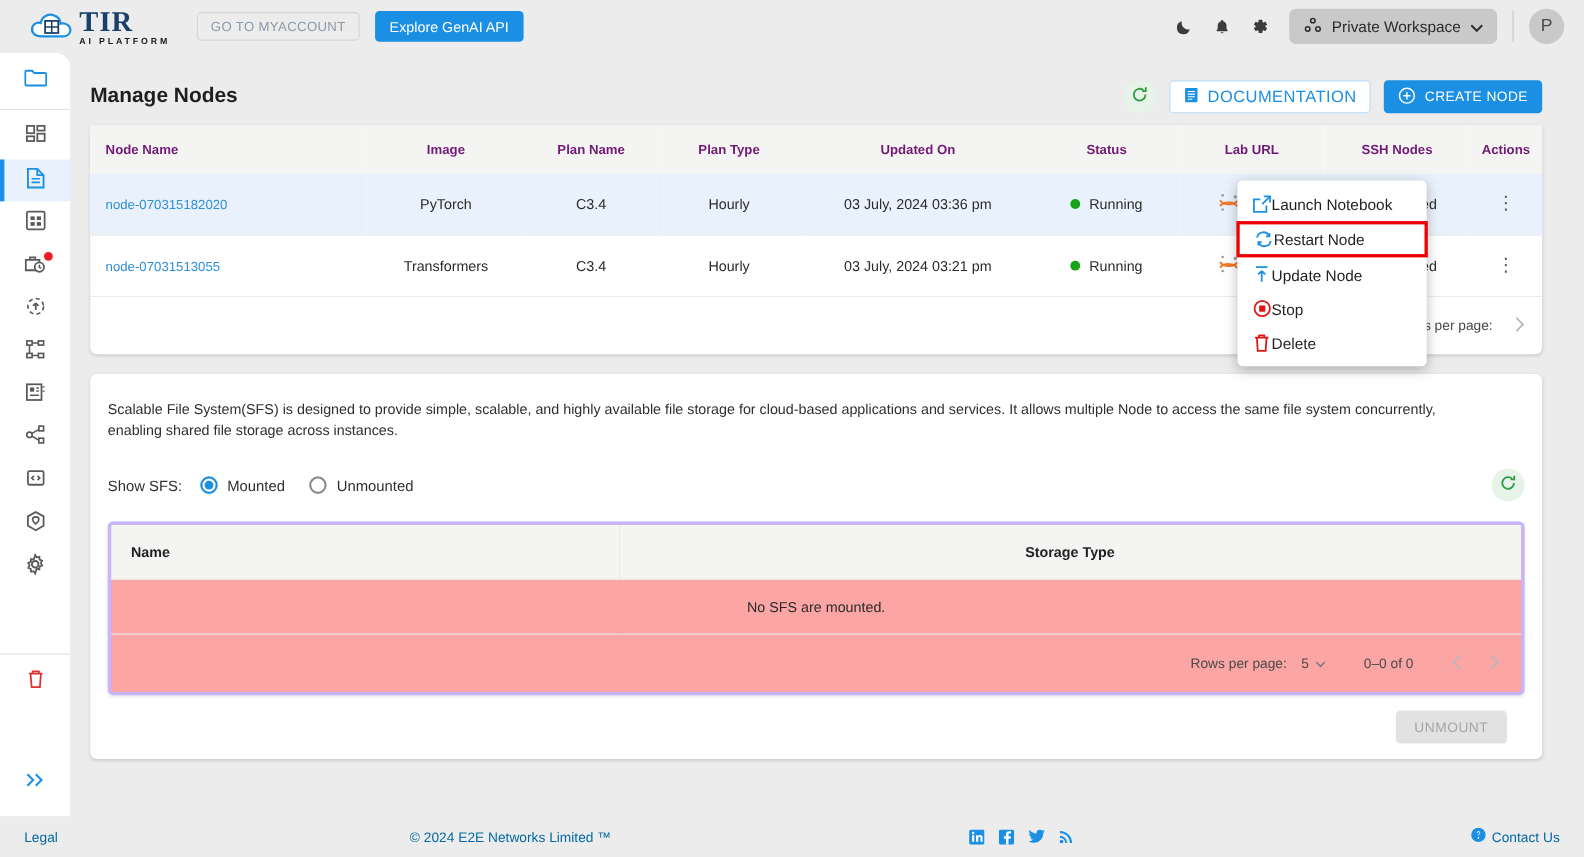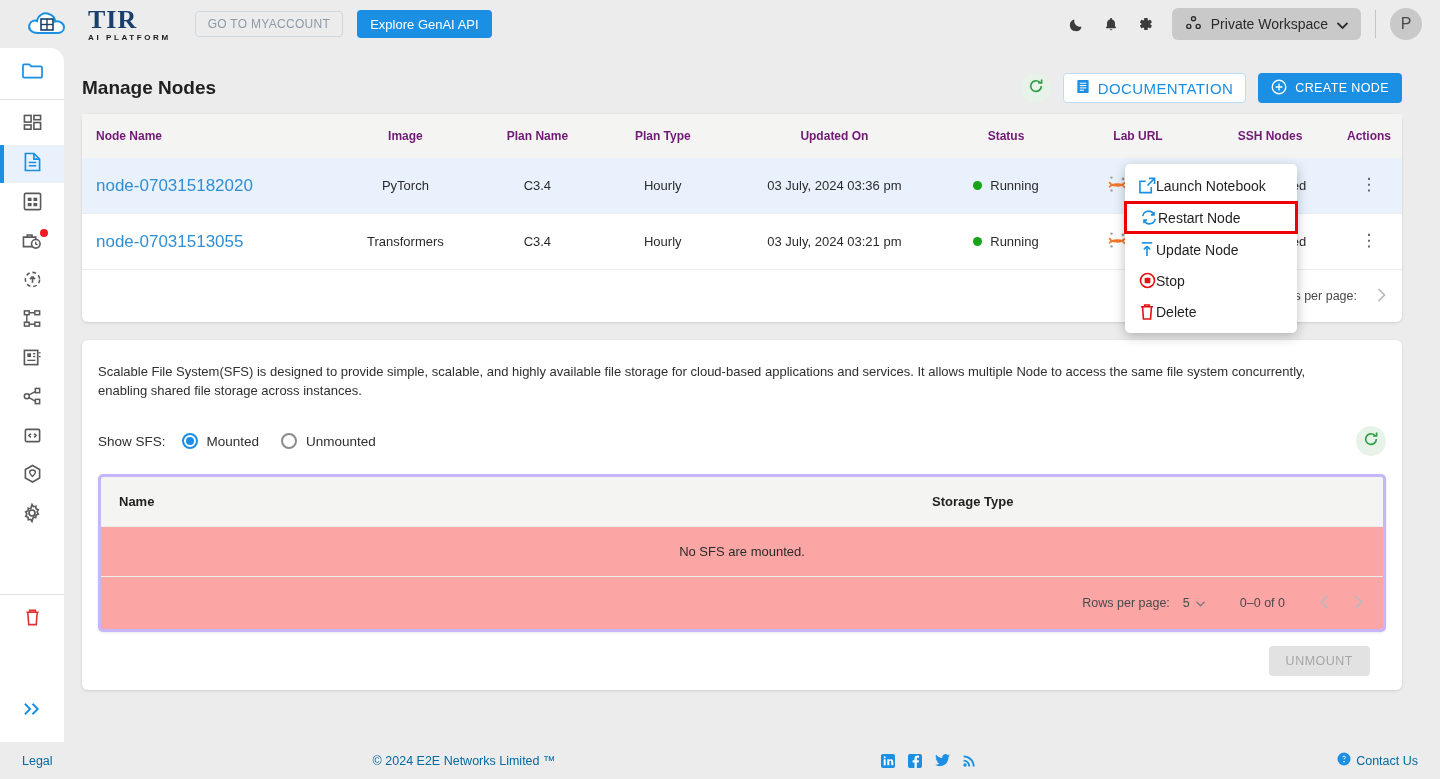--- a/index.html
+++ b/index.html
@@ -10,21 +10,21 @@
     overflow: hidden;
   }
   body { position: relative; }
 
   
   .topbar {
     position: absolute; top: 0; left: 0; width: 1440px; height: 48px;
     background: #ececec;
     display: flex; align-items: center;
   }
-  .logo-wrap { display: flex; align-items: center; margin-left: 26px; gap: 16px; }
+  .logo-wrap { display: flex; align-items: center; margin-left: 26px; }
   .logo-cloud {
     position: relative; width: 44px; height: 30px;
   }
   .logo-cloud svg { display: block; }
   .logo-text { margin-left: 2px; line-height: 1; }
   .logo-tir {
     font-family: "Liberation Serif", serif; font-weight: bold;
     font-size: 26px; color: #1a3f6b; letter-spacing: 1px;
   }
   .logo-sub {
@@ -134,21 +134,21 @@
     background: #f4f4f3; font-size: 12px; font-weight: bold; color: #701a75;
     padding: 15px 0; text-align: center; white-space: nowrap;
   }
   .nodes-table thead th:first-child { text-align: left; padding-left: 14px; }
   .nodes-table tbody td {
     font-size: 13px; color: #2b2b2b; padding: 15px 0; text-align: center;
     border-bottom: 1px solid #ececec; white-space: nowrap;
   }
   .nodes-table tbody td:first-child { text-align: left; padding-left: 14px; }
   .nodes-table tbody tr.sel td { background: #e9f2fc; }
-  .node-link { color: #2f8ed6; cursor: pointer; font-size: 17px; }
+  .node-link { color: #2f8ed6; cursor: pointer; font-size: 12px; }
   .status-cell { display: inline-flex; align-items: center; gap: 8px; }
   .dot-green { width: 9px; height: 9px; border-radius: 50%; background: #18a318; }
   .jup-cell { display: inline-flex; align-items: center; gap: 6px; cursor: pointer; }
   .jup-text { font-size: 12px; color: #4d4d4d; }
   .ssh-cell { display: inline-flex; align-items: center; gap: 7px; }
   .kebab { cursor: pointer; color: #5a5a5a; font-size: 17px; line-height: .6; letter-spacing: 0; }
   .nodes-foot {
     display: flex; align-items: center; justify-content: flex-end;
     height: 52px; padding-right: 10px; gap: 14px;
     font-size: 12.5px; color: #4a4a4a;

